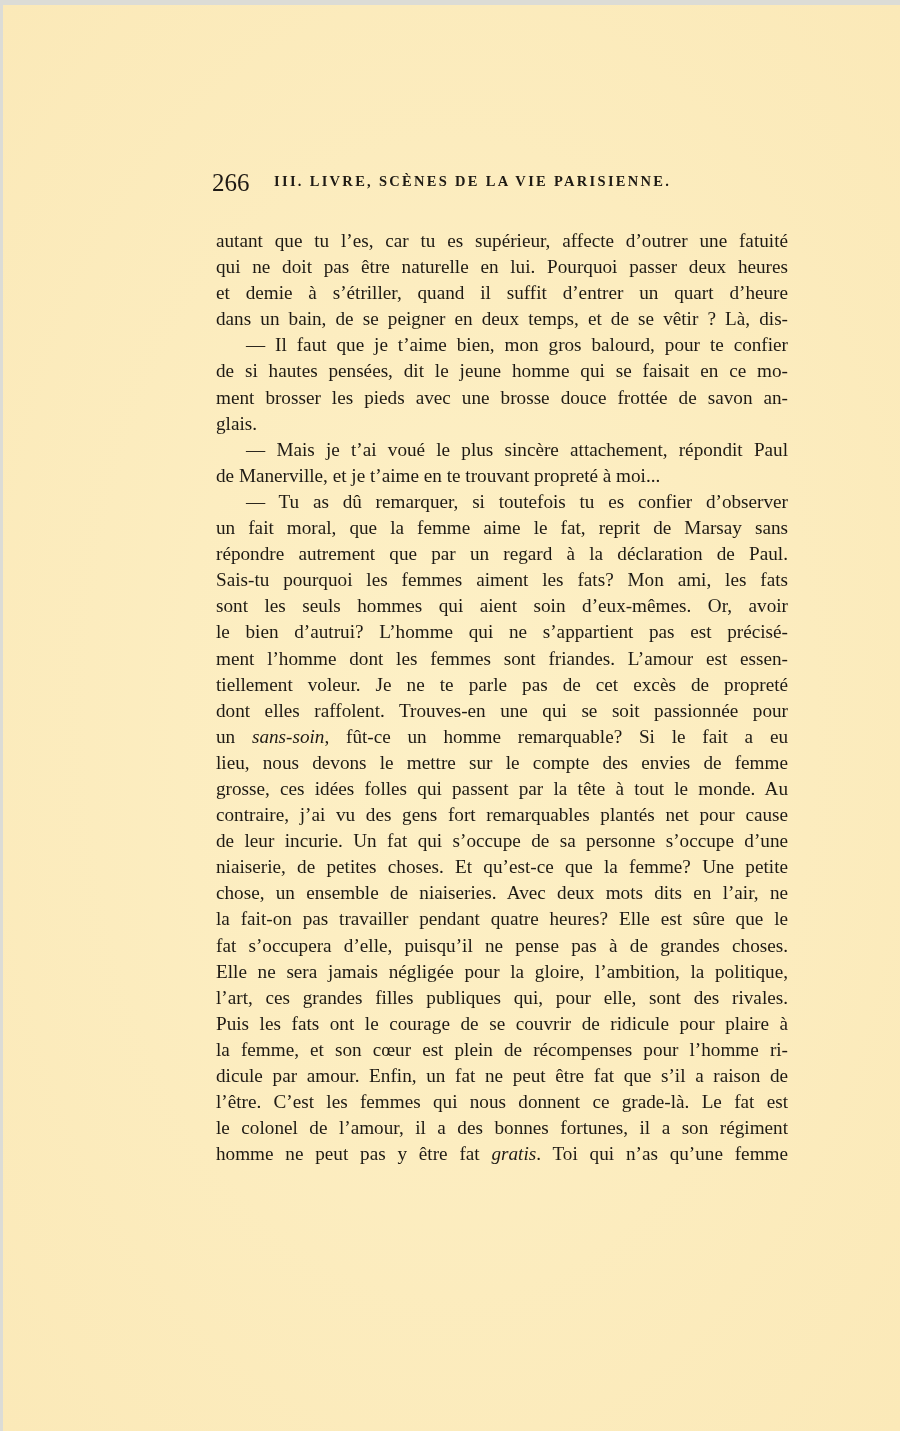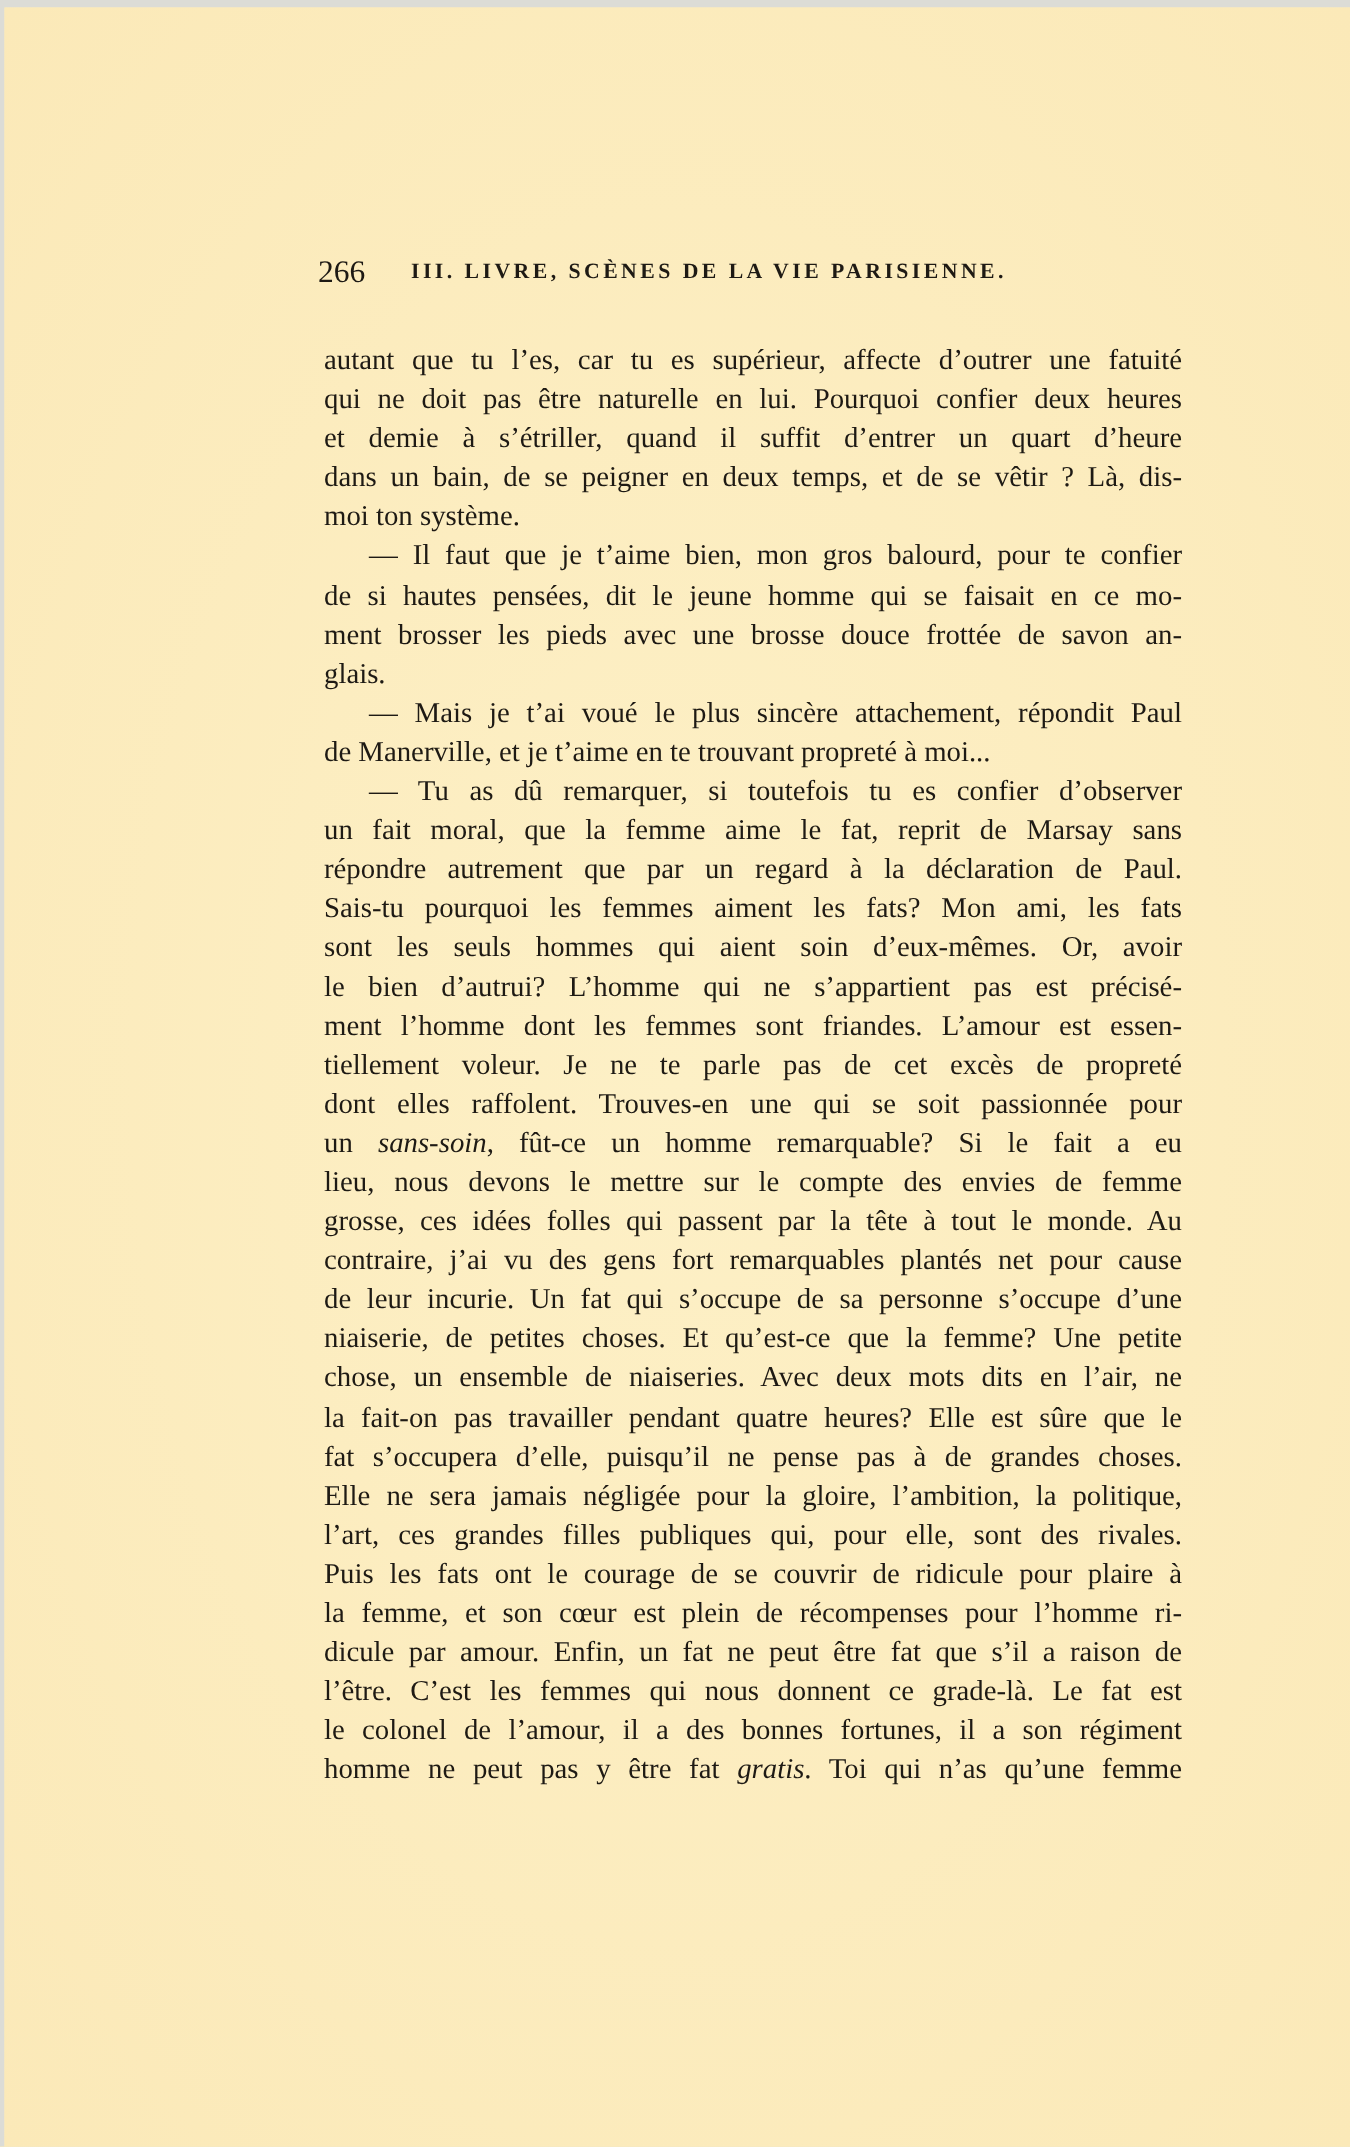--- a/index.html
+++ b/index.html
@@ -28,21 +28,21 @@
       top: 164px;
       width: 580px;
       height: 26px;
       font-family: "Liberation Serif", serif;
       color: #1e1a14;
     }
     .page-number {
       position: absolute;
       left: 0;
       top: 0;
-      font-size: 21px;
+      font-size: 25px;
       font-weight: normal;
     }
     .running-head {
       position: absolute;
       left: 62px;
       top: 4px;
       font-size: 14.5px;
       font-weight: bold;
       letter-spacing: 2.3px;
     }
@@ -80,24 +80,23 @@
 <body>
 
 <div class="page">
   <div class="header">
     <span class="page-number">266</span>
     <span class="running-head">III. LIVRE, SCÈNES DE LA VIE PARISIENNE.</span>
   </div>
 
   <div class="body-text">
     <span class="line">autant que tu l’es, car tu es supérieur, affecte d’outrer une fatuité</span>
-    <span class="line">qui ne doit pas être naturelle en lui. Pourquoi confier deux heures</span>
+    <span class="line">qui ne doit pas être naturelle en lui. Pourquoi passer deux heures</span>
     <span class="line">et demie à s’étriller, quand il suffit d’entrer un quart d’heure</span>
     <span class="line">dans un bain, de se peigner en deux temps, et de se vêtir ? Là, dis-</span>
-    <span class="line last">moi ton système.</span>
     <span class="line indent">— Il faut que je t’aime bien, mon gros balourd, pour te confier</span>
     <span class="line">de si hautes pensées, dit le jeune homme qui se faisait en ce mo-</span>
     <span class="line">ment brosser les pieds avec une brosse douce frottée de savon an-</span>
     <span class="line last">glais.</span>
     <span class="line indent">— Mais je t’ai voué le plus sincère attachement, répondit Paul</span>
     <span class="line last">de Manerville, et je t’aime en te trouvant propreté à moi...</span>
     <span class="line indent">— Tu as dû remarquer, si toutefois tu es confier d’observer</span>
     <span class="line">un fait moral, que la femme aime le fat, reprit de Marsay sans</span>
     <span class="line">répondre autrement que par un regard à la déclaration de Paul.</span>
     <span class="line">Sais-tu pourquoi les femmes aiment les fats? Mon ami, les fats</span>

